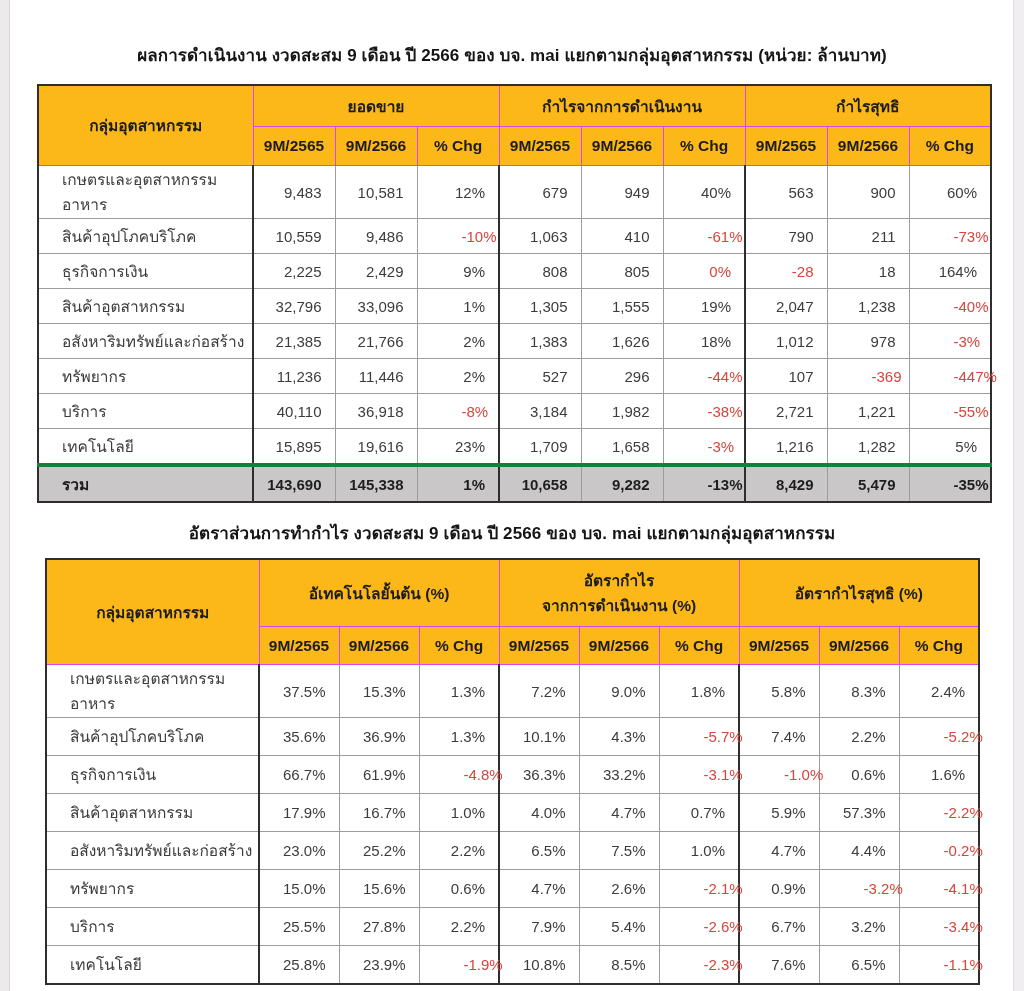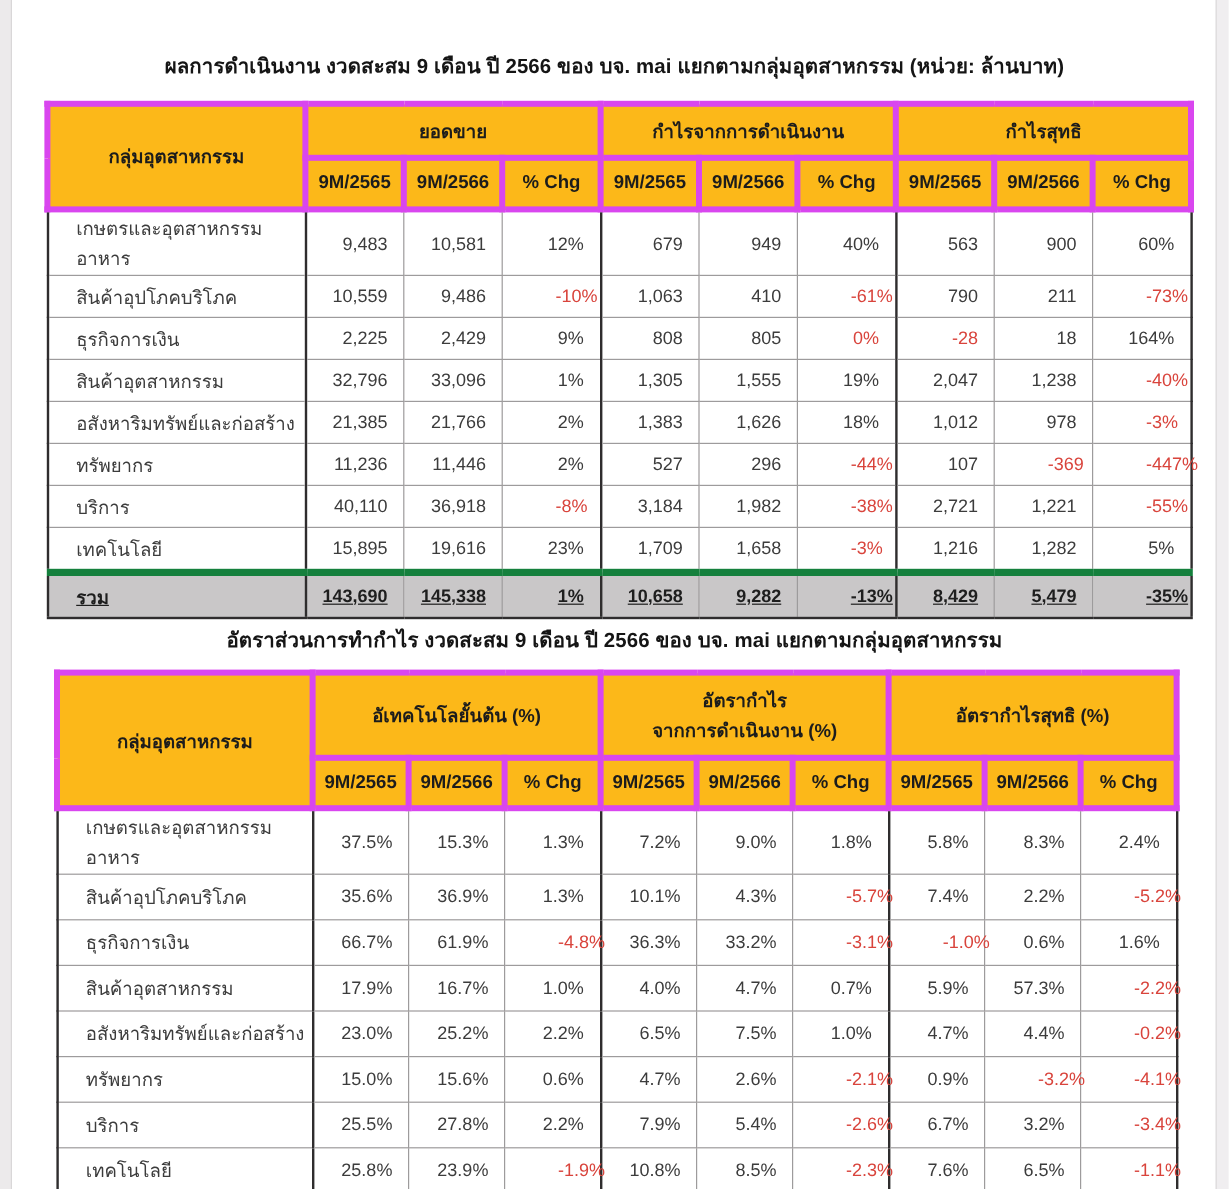--- a/index.html
+++ b/index.html
@@ -24,21 +24,21 @@
     border:2px solid #2f2d2e;
   }
   #table1{left:37px;top:84px;width:952px;}
   #table2{left:45px;top:558px;width:935px;}
 
   #table1 col.c-label{width:215px;} #table1 col.c-num{width:82px;}
   #table2 col.c-label{width:213px;} #table2 col.c-num{width:80px;}
 
   th{
     background:var(--header-bg,#fcb819);
-    border:5px solid #d946ef;
+    border:1px solid #d946ef;
     font-size:15.5px;font-weight:bold;color:#1c1c1c;
     text-align:center;vertical-align:middle;padding:2px;
     white-space:pre-line;
   }
   #table1 tr.group-row th{height:36px;}
   #table1 tr.sub-row th{height:34px;}
   #table2 tr.group-row th{height:62px;}
   #table2 tr.sub-row th{height:33px;}
 
   td{
@@ -50,21 +50,21 @@
   #table2 td{height:35px;}
 
   td.row-label{text-align:left;padding-left:23px;font-size:15.5px;}
   td.num{text-align:right;padding-right:13px;}
   td.group-start{border-left:2px solid #2f2d2e;}
   td.neg{color:var(--neg-color,#d9443c);padding-left:44px;}
 
   tr.total-row td{
     background:var(--total-bg,#c9c7c8);
     font-weight:bold;color:#1e1e1e;
-    border-top:6px solid #15803d;border-bottom:2px solid #2f2d2e;text-decoration:underline;
+    border-top:4px solid #15803d;border-bottom:2px solid #2f2d2e;
   }
 </style>
 </head>
 <body>
 
 <div class="edge-strip-left"></div>
 <div class="edge-strip-right"></div>
 
 <div class="page-title" id="title1">ผลการดำเนินงาน งวดสะสม 9 เดือน ปี 2566 ของ บจ. mai แยกตามกลุ่มอุตสาหกรรม (หน่วย: ล้านบาท)</div>
 

